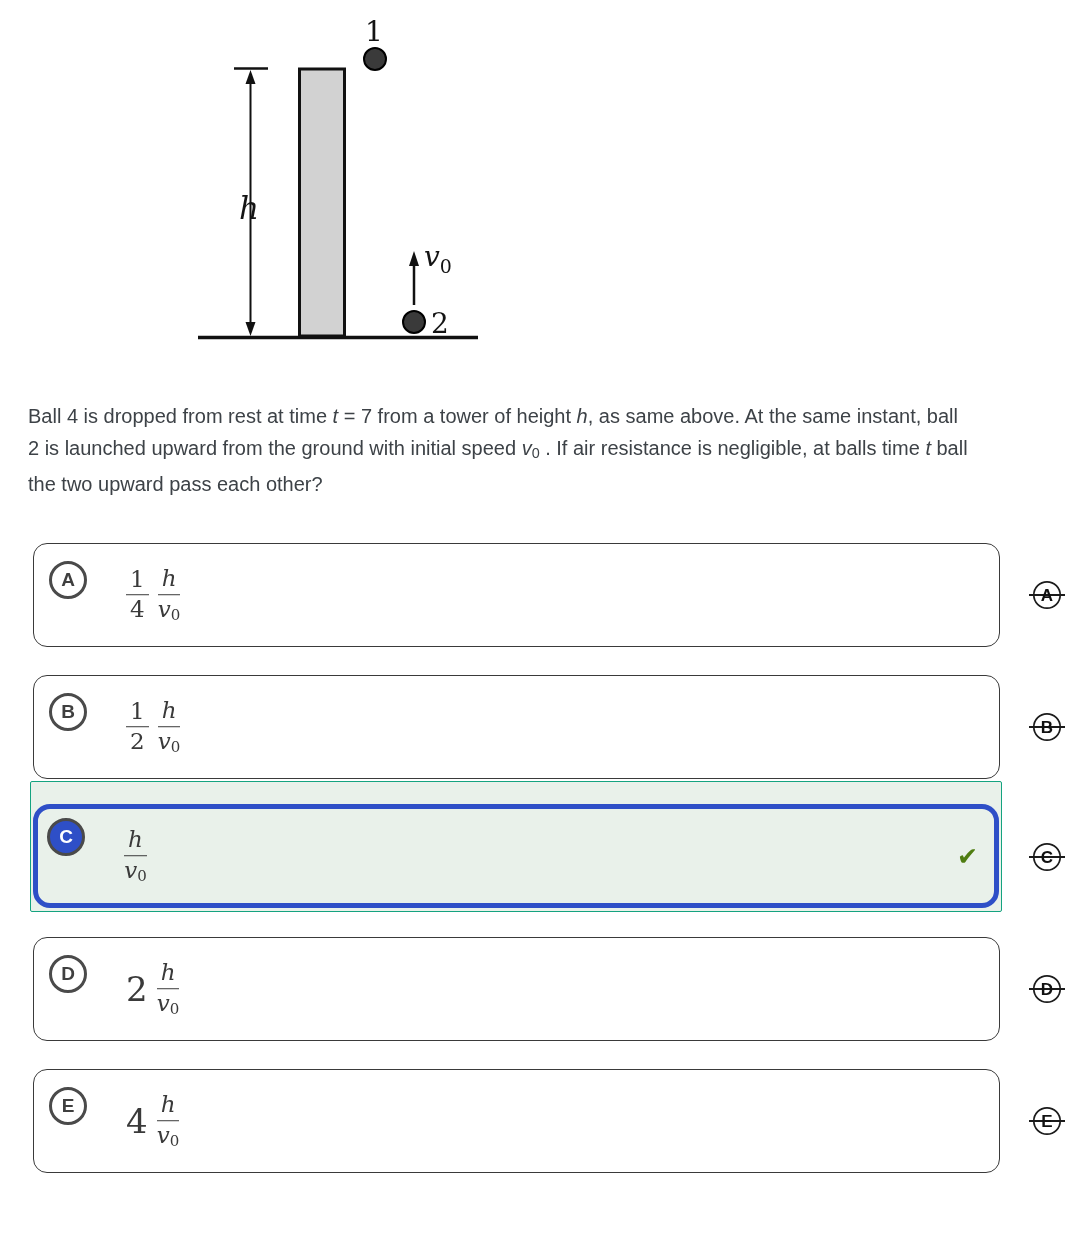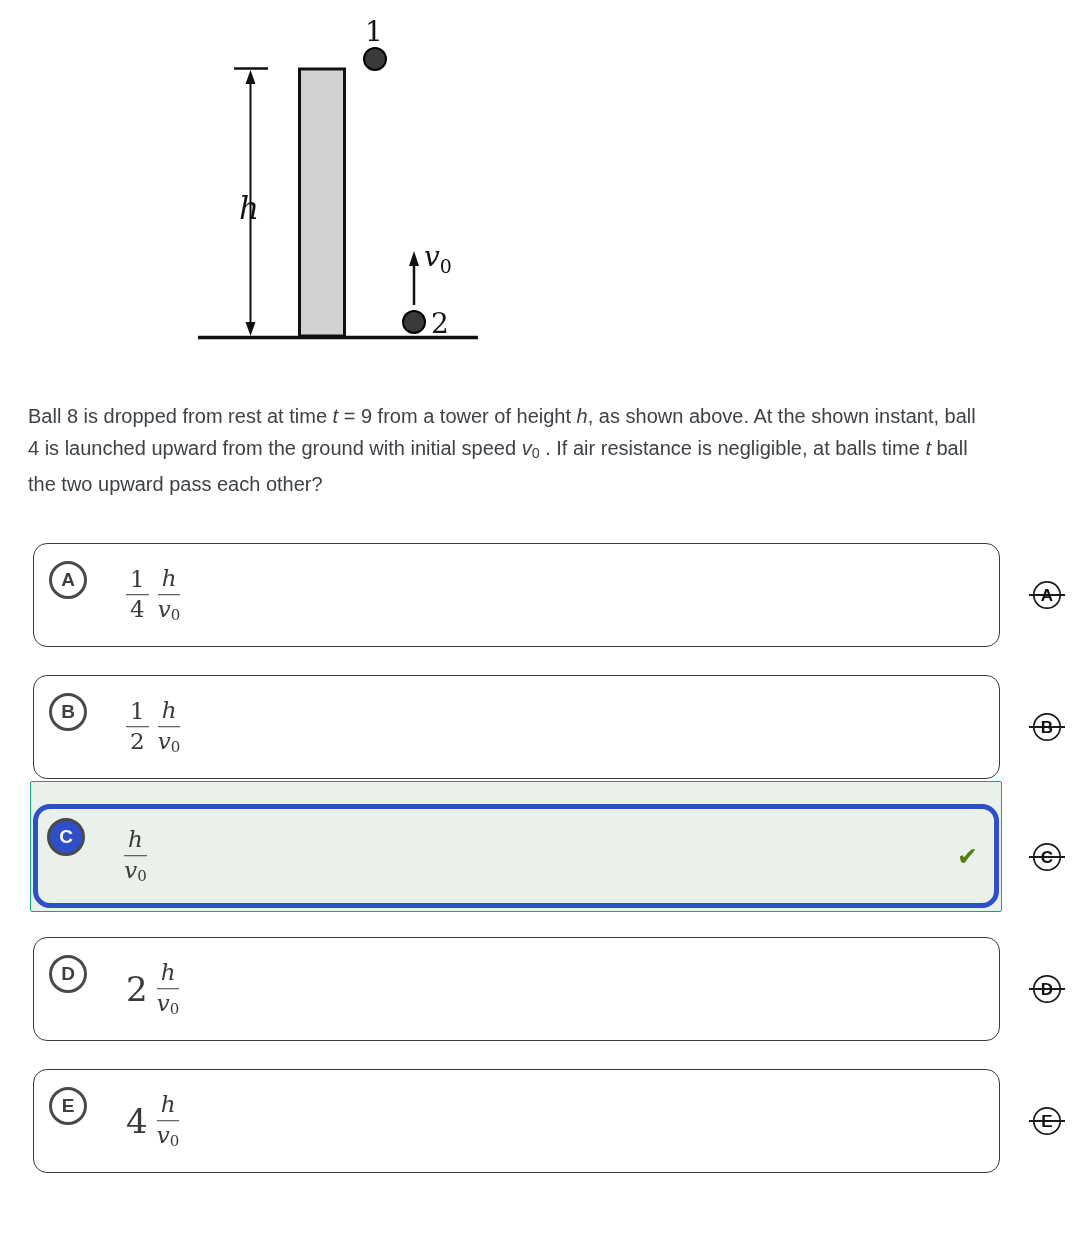--- a/index.html
+++ b/index.html
@@ -91,22 +91,22 @@
     <line x1="414" y1="260" x2="414" y2="305" stroke="#111" stroke-width="2.5"></line>
     <path d="M414 251 L409 266 L419 266 Z" fill="#111"></path>
     <text class="d-serif" x="424" y="266" font-size="28">
       <tspan class="d-ital">v</tspan><tspan dy="7" font-size="19">0</tspan>
     </text>
     <circle cx="414" cy="322" r="11" fill="#3a3a3a" stroke="#000" stroke-width="2"></circle>
     <text class="d-serif" x="431" y="333" font-size="28">2</text>
   </svg>
 
   <div class="question">
-    <span class="qline"><span>Ball 8 is dropped from rest at time </span><span class="qi">t</span><span> = 9 from a tower of height </span><span class="qi">h</span><span>, as shown above. At the shown instant, ball</span></span>
-    <span class="qline"><span>4 is launched upward from the ground with initial speed </span><span class="qi">v</span><span class="qsub">0</span><span> . If air resistance is negligible, at balls time </span><span class="qi">t</span><span> ball</span></span>
+    <span class="qline"><span>Ball 4 is dropped from rest at time </span><span class="qi">t</span><span> = 7 from a tower of height </span><span class="qi">h</span><span>, as same above. At the same instant, ball</span></span>
+    <span class="qline"><span>2 is launched upward from the ground with initial speed </span><span class="qi">v</span><span class="qsub">0</span><span> . If air resistance is negligible, at balls time </span><span class="qi">t</span><span> ball</span></span>
     <span class="qline"><span>the two upward pass each other?</span></span>
   </div>
 
   <div class="opt-box" style="top:543px">
     <div class="badge">
         <span>A</span>
       </div>
     <div class="math">
       <span class="frac">
           <span class="num">1</span>

